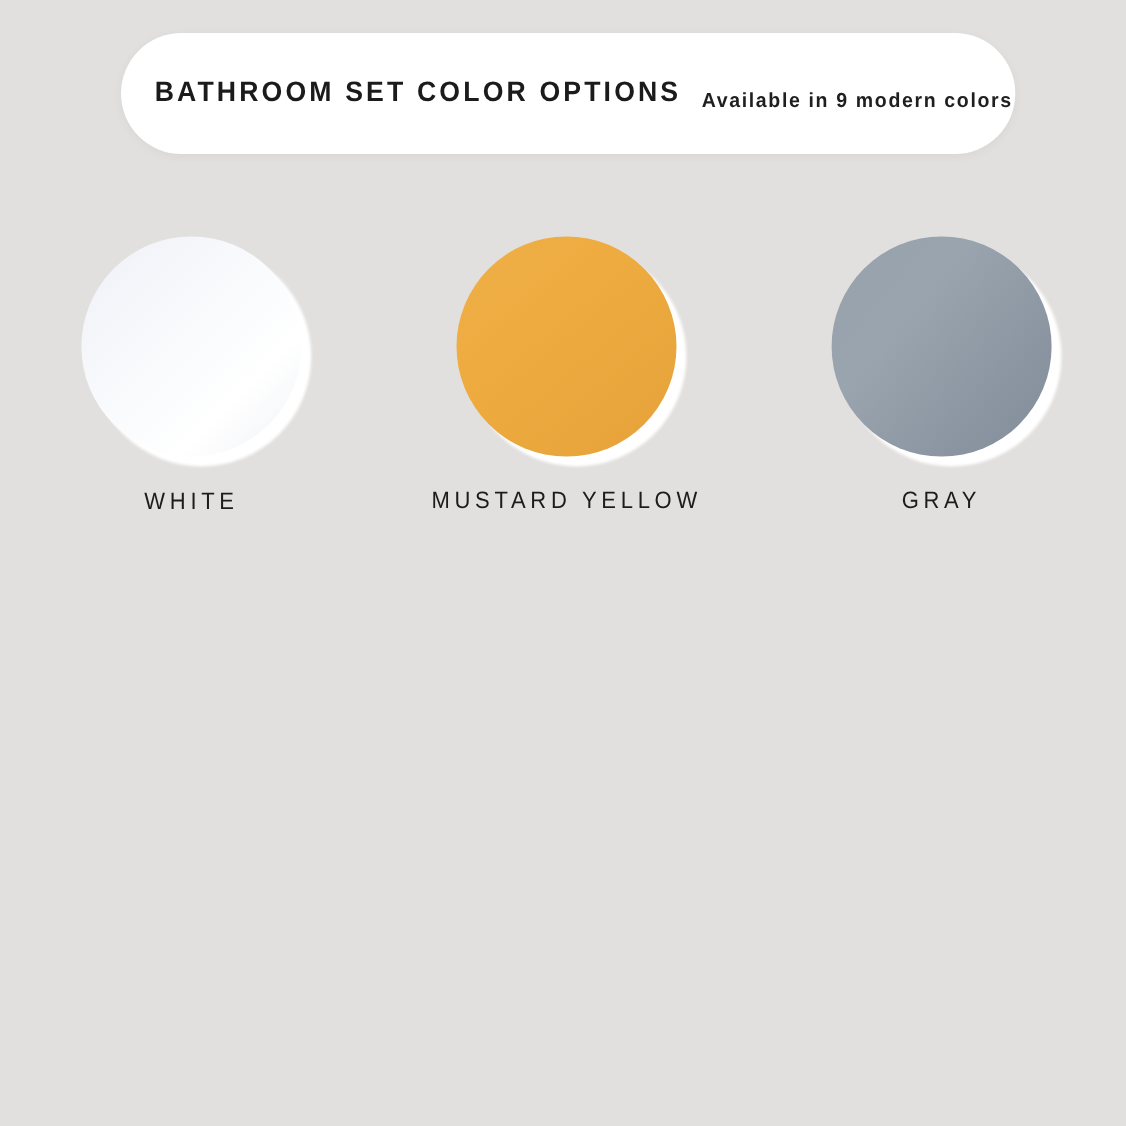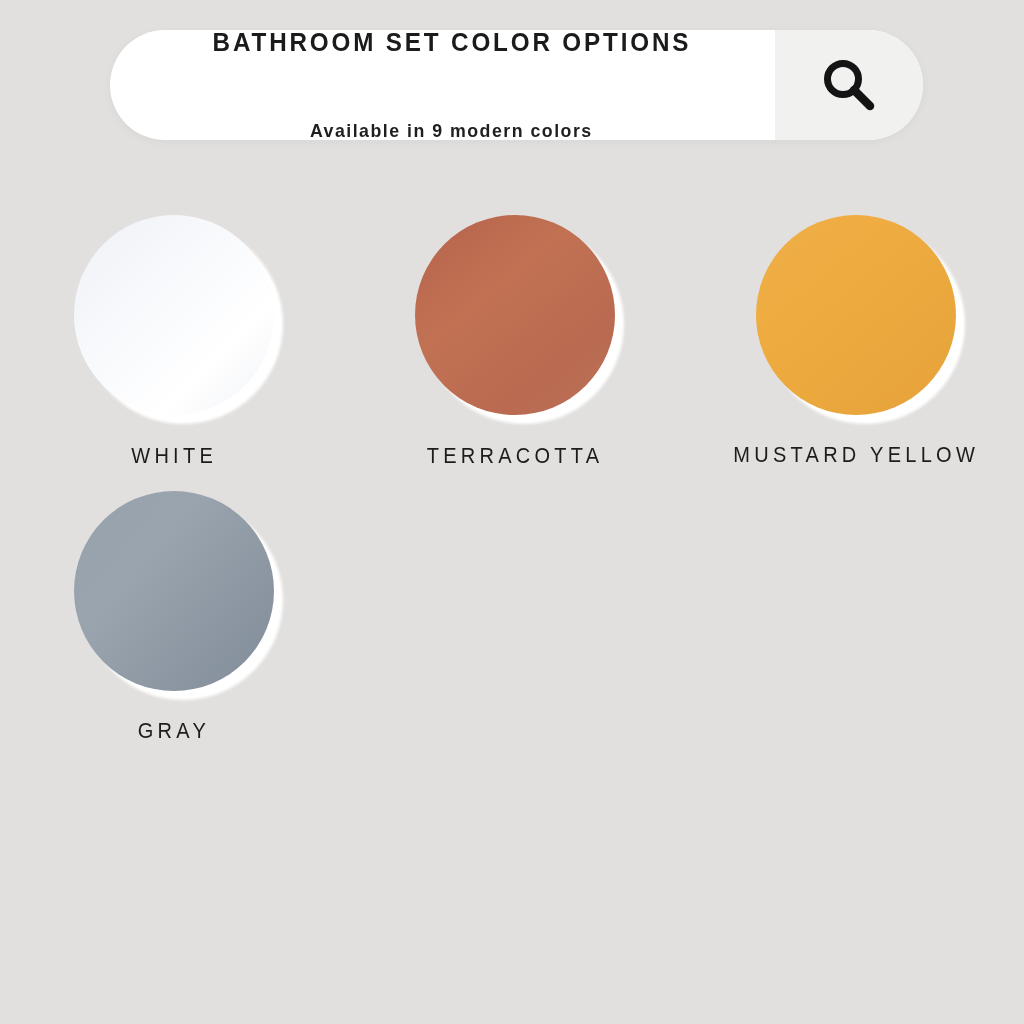--- a/index.html
+++ b/index.html
@@ -32,23 +32,23 @@
     border-radius: 55px;
     background: #ffffff;
     overflow: hidden;
     display: flex;
     align-items: stretch;
     box-shadow: 0 2px 10px rgba(0,0,0,0.045);
   }
   .header-text-zone {
     flex: 1 1 auto;
     display: flex;
-    flex-direction: column;
+    flex-direction: row;
     align-items: center;
-    justify-content: space-between;
+    justify-content: flex-end;
     padding-left: 18px;
   }
   .header-title {
     font-size: 25.5px;
     font-weight: 600;
     letter-spacing: 3.0px;
     color: #1b1b1b;
     line-height: 1;
     white-space: nowrap;
     transform: scaleX(0.95);
@@ -154,26 +154,20 @@
     <div class="swatch-cell row1">
       <div class="swatch-disc-wrap">
         <div class="swatch-disc" style="background: linear-gradient(135deg, rgb(238, 241, 246) 0%, rgb(247, 249, 252) 38%, rgb(255, 255, 255) 72%, rgb(240, 242, 246) 100%);"></div>
       </div>
       <div class="swatch-label">WHITE</div>
     </div>
 
 
 
 
-    <div class="swatch-cell row2">
-      <div class="swatch-disc-wrap">
-        <div class="swatch-disc" style="background: linear-gradient(140deg, rgb(180, 98, 76) 0%, rgb(194, 114, 83) 38%, rgb(185, 106, 80) 72%, rgb(187, 113, 88) 100%);"></div>
-      </div>
-      <div class="swatch-label">TERRACOTTA</div>
-    </div>
 
 
 
     <div class="swatch-cell row3">
       <div class="swatch-disc-wrap">
         <div class="swatch-disc" style="background: linear-gradient(140deg, rgb(239, 176, 73) 0%, rgb(238, 171, 63) 38%, rgb(233, 166, 60) 75%, rgb(230, 162, 57) 100%);"></div>
       </div>
       <div class="swatch-label">MUSTARD YELLOW</div>
     </div>
 

